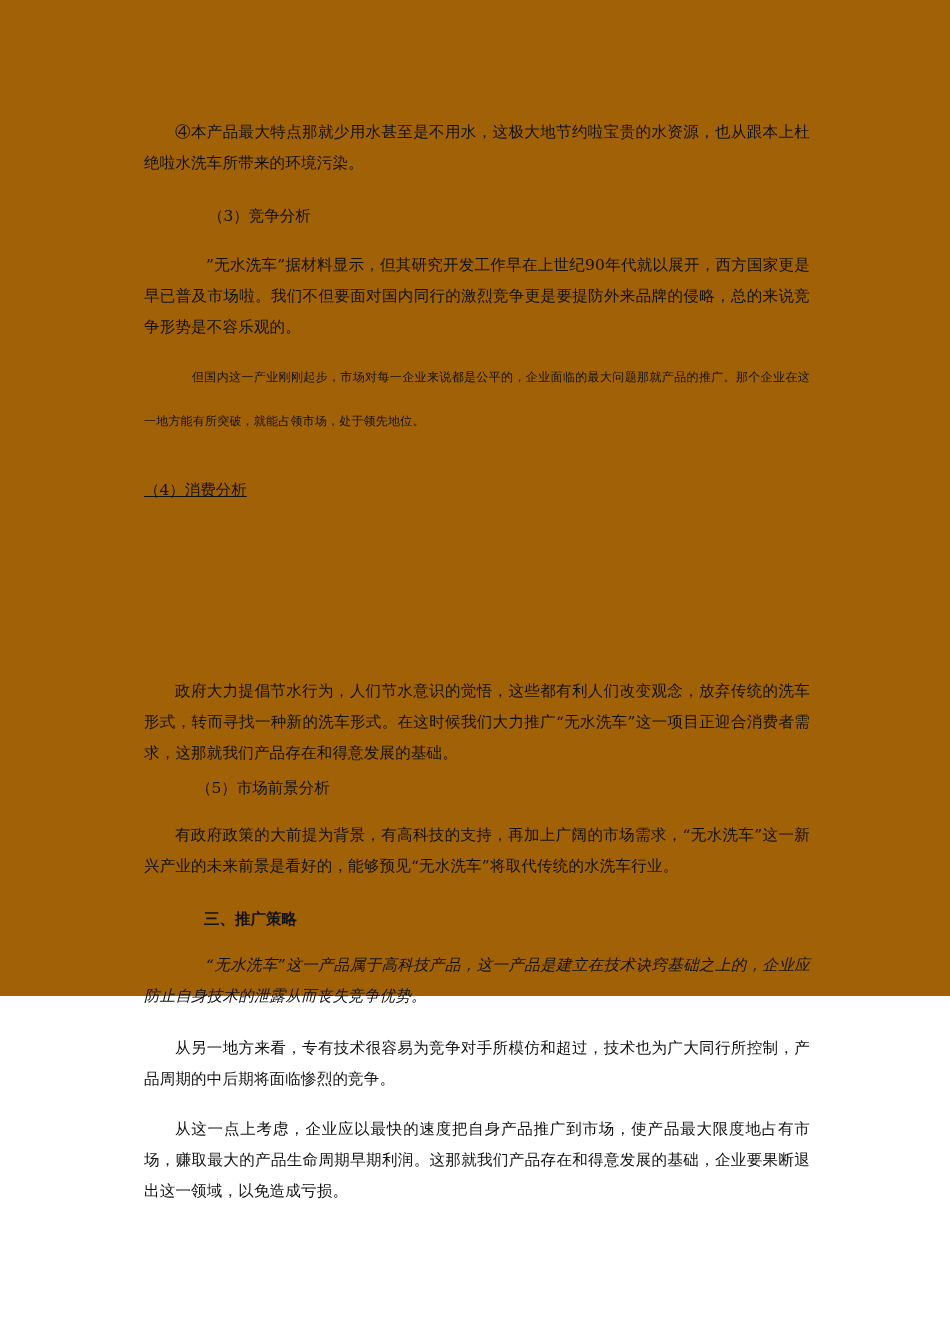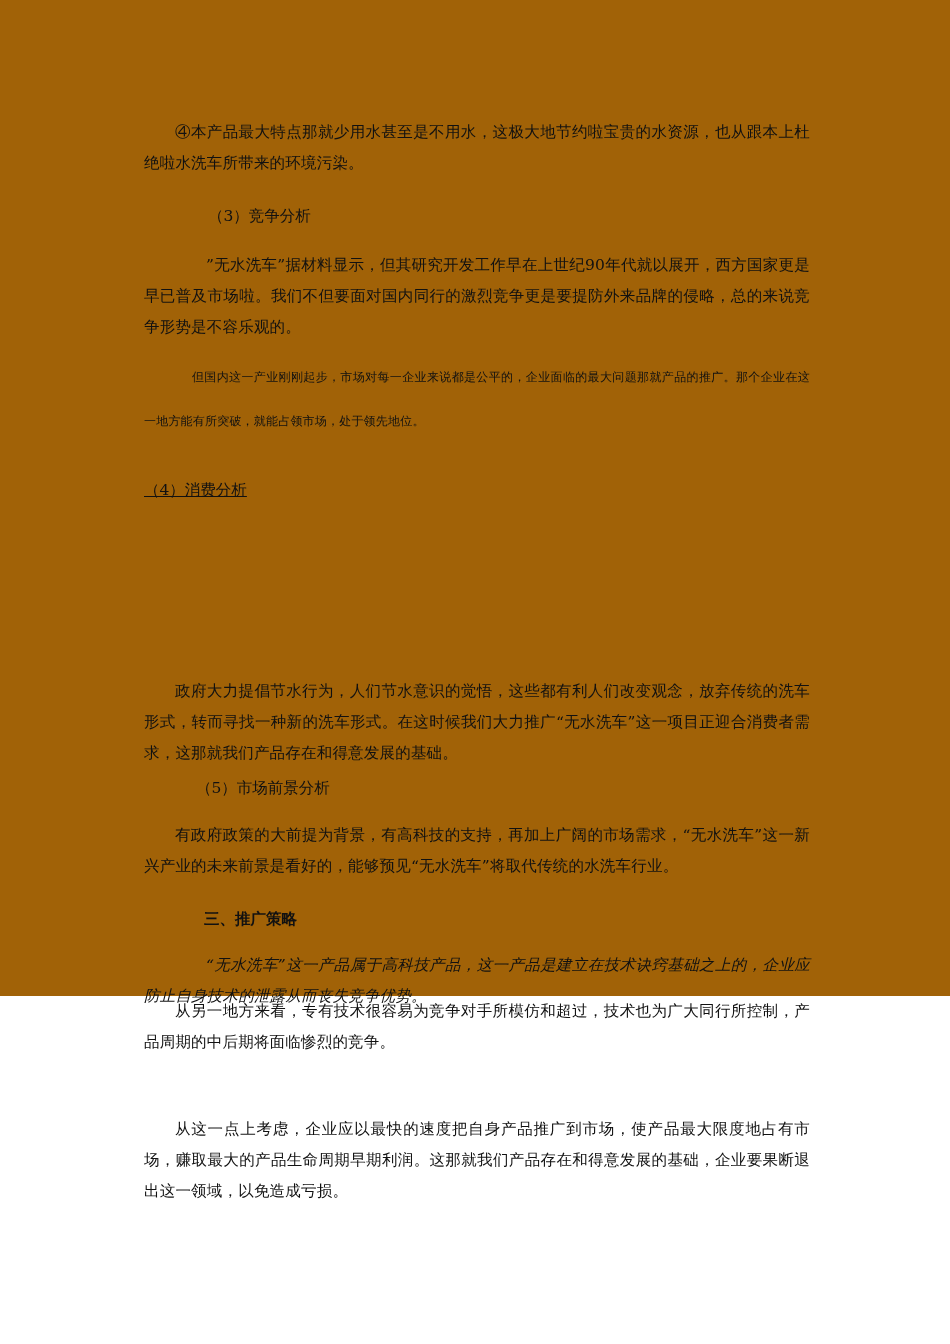--- a/index.html
+++ b/index.html
@@ -33,17 +33,17 @@
   <p class="p indent" style="top:665px;margin-top:11px;">政府大力提倡节水行为，人们节水意识的觉悟，这些都有利人们改变观念，放弃传统的洗车形式，转而寻找一种新的洗车形式。在这时候我们大力推广“无水洗车”这一项目正迎合消费者需求，这那就我们产品存在和得意发展的基础。</p>
 
   <p class="h" style="left:192px; top:772px;">（5）市场前景分析</p>
 
   <p class="p indent" style="top:820px;">有政府政策的大前提为背景，有高科技的支持，再加上广阔的市场需求，“无水洗车”这一新兴产业的未来前景是看好的，能够预见“无水洗车”将取代传统的水洗车行业。</p>
 
   <p class="h bold" style="left:200px; top:903px;">三、推广策略</p>
 
   <p class="p indent3" style="top:950px;font-style:italic;">“无水洗车”这一产品属于高科技产品，这一产品是建立在技术诀窍基础之上的，企业应防止自身技术的泄露从而丧失竞争优势。</p>
 
-  <p class="p indent" style="top:996px;">从另一地方来看，专有技术很容易为竞争对手所模仿和超过，技术也为广大同行所控制，产品周期的中后期将面临惨烈的竞争。</p>
+  <p class="p indent" style="top:1032px;font-family:Liberation Serif, serif;">从另一地方来看，专有技术很容易为竞争对手所模仿和超过，技术也为广大同行所控制，产品周期的中后期将面临惨烈的竞争。</p>
 
   <p class="p indent" style="top:1114px;">从这一点上考虑，企业应以最快的速度把自身产品推广到市场，使产品最大限度地占有市场，赚取最大的产品生命周期早期利润。这那就我们产品存在和得意发展的基础，企业要果断退出这一领域，以免造成亏损。</p>
 
 </div>
 
 </body></html>

